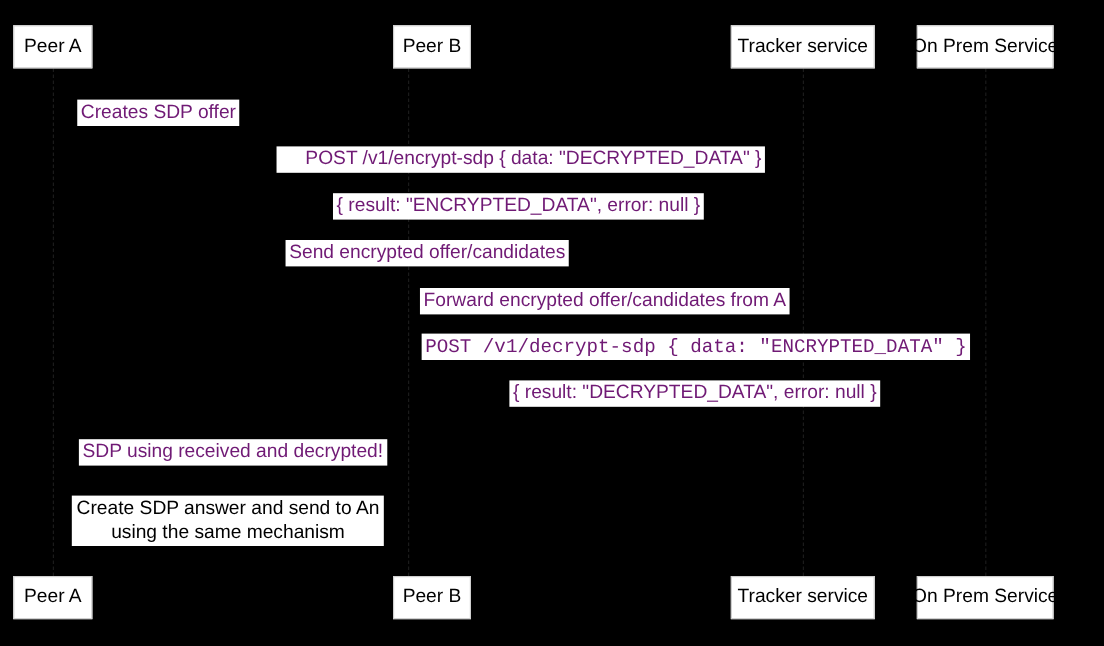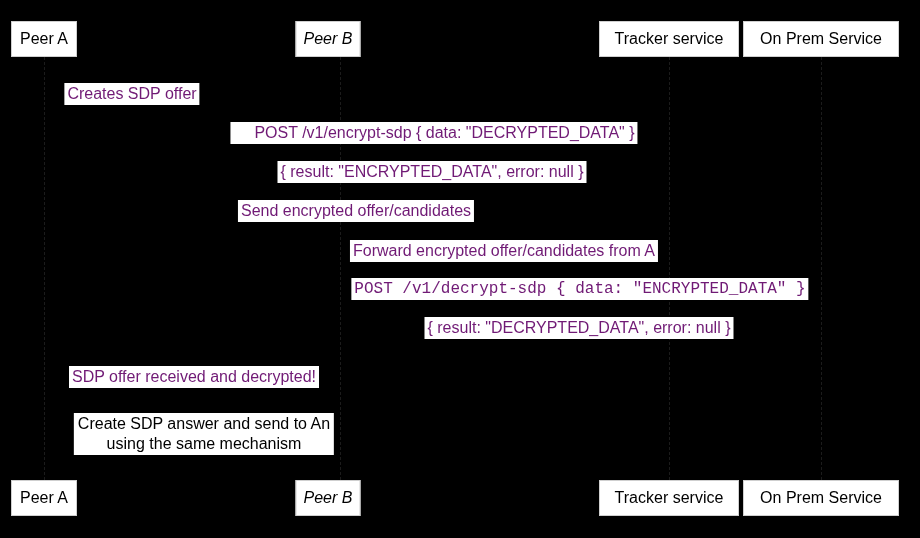--- a/index.html
+++ b/index.html
@@ -39,23 +39,23 @@
     font-size: 16px;
     display: flex;
     align-items: center;
     justify-content: center;
     white-space: nowrap;
     transform: translateX(-50%);
   }
   .actor.row-top    { top: 21px; }
   .actor.row-bottom { top: 480px; }
   .actor.a1 { left: 44px;  width: 66px; }
-  .actor.a2 { left: 328px; width: 65px; font-style: italic; }
-  .actor.a3 { left: 669px; width: 140px; }
-  .actor.a4 { left: 821px; width: 156px; }
+  .actor.a2 { left: 360px; width: 65px; }
+  .actor.a3 { left: 669px; width: 120px; }
+  .actor.a4 { left: 821px; width: 114px; }
 
   
   .msg {
     position: absolute;
     transform: translateX(-50%);
     background: #ffffff;
     color: #701a75;
     font-size: 16px;
     line-height: 22px;
     height: 22px;
@@ -76,21 +76,21 @@
     position: absolute;
     transform: translateX(-50%);
     background: #ffffff;
     color: #000000;
     font-size: 16px;
     line-height: 20px;
     padding: 1px 4px;
     white-space: nowrap;
     text-align: center;
     width: max-content;
-    left: 204px;
+    left: 190px;
     top: 413px;
   }
 </style>
 </head>
 <body>
 
 <div class="stage">
 
   <div class="lifeline l1"></div>
   <div class="lifeline l2"></div>
@@ -110,21 +110,21 @@
     <span>On Prem Service</span>
   </div>
 
   <div class="msg m1">Creates SDP offer</div>
   <div class="msg m2">POST /v1/encrypt-sdp { data: "DECRYPTED_DATA" }</div>
   <div class="msg m3">{ result: "ENCRYPTED_DATA", error: null }</div>
   <div class="msg m5">Forward encrypted offer/candidates from A</div>
   <div class="msg m4">Send encrypted offer/candidates</div>
   <div class="msg m6">POST /v1/decrypt-sdp { data: "ENCRYPTED_DATA" }</div>
   <div class="msg m7">{ result: "DECRYPTED_DATA", error: null }</div>
-  <div class="msg m8">SDP offer received and decrypted!</div>
+  <div class="msg m8">SDP using received and decrypted!</div>
 
   <div class="note">
     <div>Create SDP answer and send to An</div>
     <div>using the same mechanism</div>
   </div>
 
   <div class="actor row-bottom a1">
     <span>Peer A</span>
   </div>
   <div class="actor row-bottom a2">

